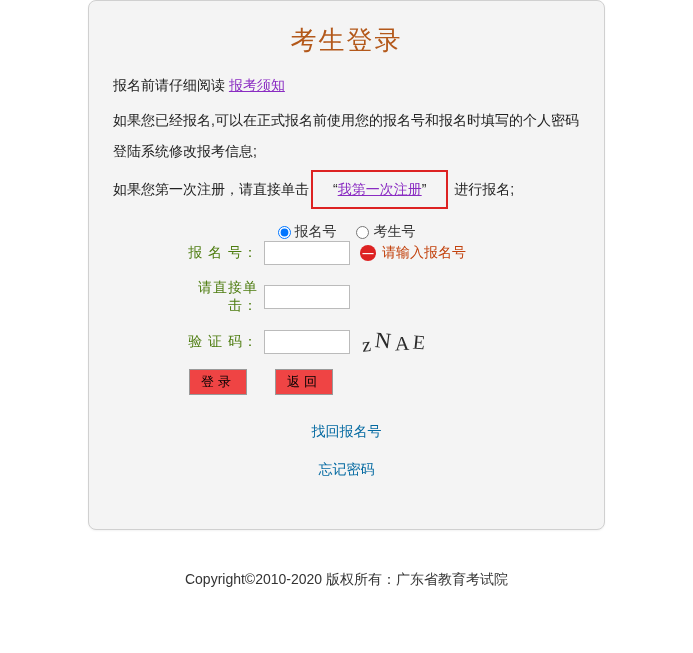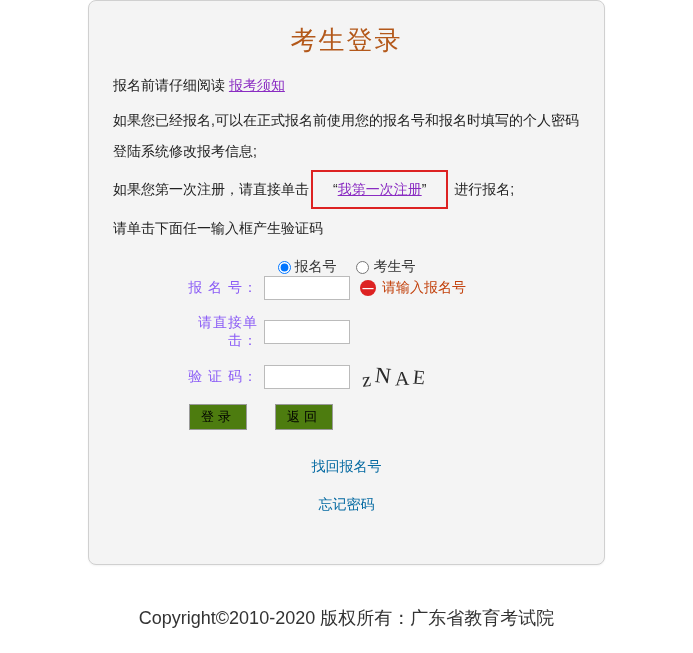--- a/index.html
+++ b/index.html
@@ -57,21 +57,21 @@
       align-items: center;
       justify-content: flex-start;
       margin-bottom: 14px;
       padding-left: 70px;
     }
     .field-label {
       width: 75px;
       text-align: right;
       letter-spacing: 1px;
       font-size: 14px;
-      color: #8b5cf6;
+      color: #4d7c0f;
       flex-shrink: 0;
     }
     .field-input {
       height: 24px;
       border: 1px solid #bbb;
       background: #fff;
       padding: 0 4px;
       margin-left: 6px;
       font-size: 13px;
     }
@@ -112,57 +112,56 @@
     .captcha-image span:nth-child(4){ display:inline-block; transform: translateY(0) rotate(4deg);}
     .button-row {
       padding-left: 76px;
       margin-top: 6px;
       margin-bottom: 18px;
     }
     .btn {
       display: inline-block;
       min-width: 58px;
       padding: 3px 10px;
-      background: #4d7c0f;
+      background: #ef4444;
       border: 1px solid #999;
       font-size: 13px;
       cursor: pointer;
       margin-right: 24px;
       letter-spacing: 4px;
       text-align: center;
     }
     .center-links {
       text-align: center;
       margin-top: 14px;
     }
     .center-links a { display: inline-block; margin: 10px 0; }
     .footer {
       text-align: center;
-      font-size: 18px;
+      font-size: 14px;
       color: #333;
       margin-top: 38px;
       line-height: 1.7;
     }
   </style>
 </head>
 <body>
 
 <div class="container">
   <div class="panel">
     <h1 class="title">考生登录</h1>
 
     <div class="instructions">
       <div class="row">
         <span>报名前请仔细阅读 </span><a class="link-purple">报考须知</a>
       </div>
       <div class="row">如果您已经报名,可以在正式报名前使用您的报名号和报名时填写的个人密码登陆系统修改报考信息;</div>
       <div class="row">
         <span>如果您第一次注册，请直接单击</span><span class="red-box"><span>“</span><a class="link-purple">我第一次注册</a><span>”</span></span><span> 进行报名;</span>
       </div>
-      <div class="row">请单击下面任一输入框产生验证码</div>
     </div>
 
     <div class="form-area">
       <div class="radio-row">
         <label>
           <input type="radio" name="idtype" checked="" style=""><span>报名号</span>
         </label>
         <label>
           <input type="radio" name="idtype" style=""><span>考生号</span>
         </label>

